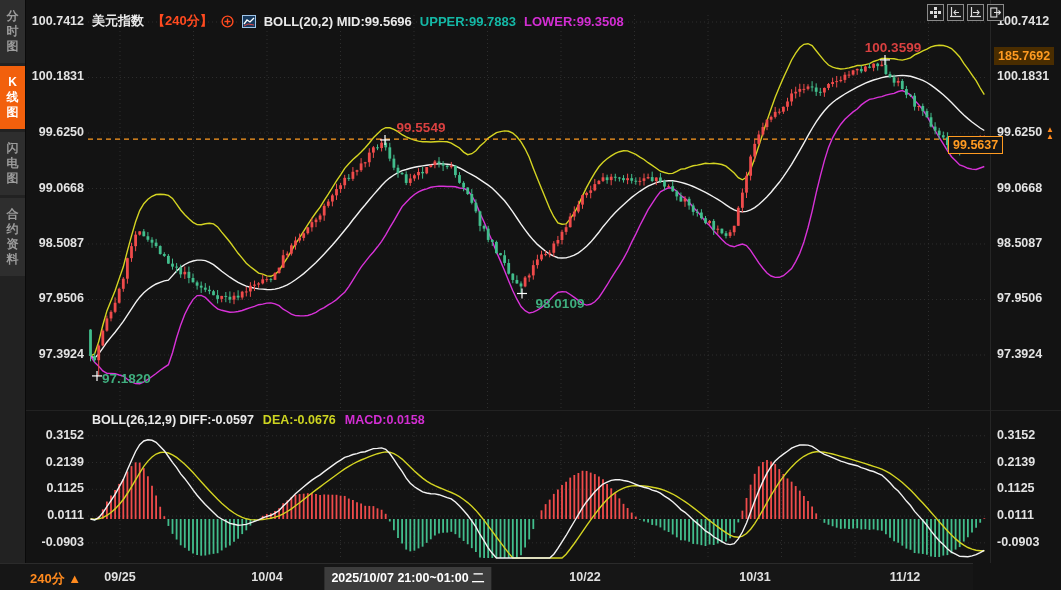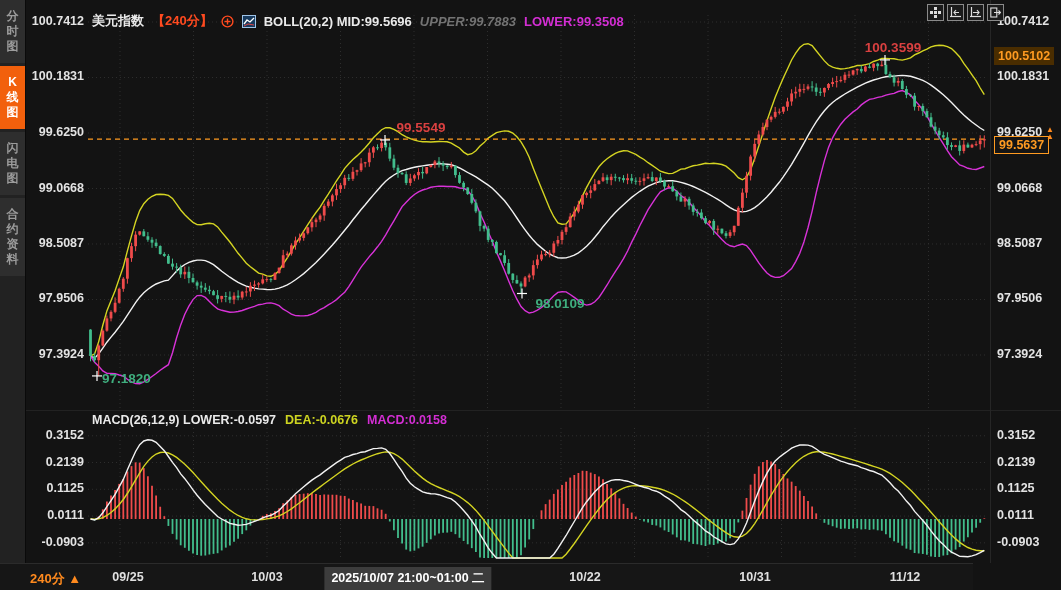--- a/index.html
+++ b/index.html
@@ -8,35 +8,35 @@
   svg#chart{position:absolute;left:0;top:0;}
   
   .sidebar{position:absolute;left:0;top:0;width:25px;height:563px;background:#222;z-index:6;border-right:1px solid #0a0a0a;}
   .side-tab{width:25px;padding:9px 0;text-align:center;color:#9c9c9c;font:700 12px "Liberation Sans",sans-serif;
             line-height:15px;white-space:pre-line;background:#2e2e2e;margin-bottom:3px;cursor:pointer;}
   .side-tab.active{background:#f2600c;color:#fff;}
   
   .titlebar{position:absolute;left:92px;top:4px;z-index:5;display:flex;align-items:center;gap:8px;
             font:700 13px "Liberation Sans",sans-serif;white-space:nowrap;margin-top:8px;}
   .t-symbol{color:#eaeaea;} .t-period{color:#ff4a1f;}
-  .t-mid{color:#eaeaea;} .t-upper{color:#737373;font-style:italic;} .t-lower{color:#d32ed3;}
+  .t-mid{color:#eaeaea;} .t-upper{color:#14b8a6;} .t-lower{color:#d32ed3;}
   .macdbar{position:absolute;left:92px;top:413px;z-index:5;display:flex;gap:9px;
            font:700 12.5px "Liberation Sans",sans-serif;white-space:nowrap;}
   .m-main{color:#eaeaea;} .m-dea{color:#cdd421;} .m-macd{color:#d32ed3;}
   
   .toolbar{position:absolute;left:927px;top:4px;z-index:7;display:flex;gap:3px;}
   .tool-btn{width:15px;height:15px;border:1px solid #8a8a8a;background:#1b1b1b;display:flex;
             align-items:center;justify-content:center;cursor:pointer;}
   
   .tick{position:absolute;font:700 12.5px "Liberation Sans",sans-serif;color:#e3e3e3;z-index:4;}
   .tick.l{left:20px;width:64px;text-align:right;}
   .tick.r{left:997px;width:62px;text-align:left;}
   .tag-alert{position:absolute;left:994px;top:47px;z-index:5;background:#4a2d00;color:#ff9b21;
              font:700 12.5px "Liberation Sans",sans-serif;padding:2px 4px 2px 4px;}
-  .tag-last{position:absolute;left:994px;top:136px;z-index:5;background:#151515;color:#ff9b21;
+  .tag-last{position:absolute;left:948px;top:136px;z-index:5;background:#151515;color:#ff9b21;
             border:1px solid #ff9b21;font:700 12.5px "Liberation Sans",sans-serif;padding:1px 4px;}
   .jump-latest{position:absolute;left:1046px;top:126px;z-index:5;color:#ff8a1e;font-size:8px;
                line-height:7px;text-align:center;cursor:pointer;}
   
   .timebar{position:absolute;left:0;top:563px;width:973px;height:27px;background:#161616;
            border-top:1px solid #2b2b2b;z-index:8;}
   .tb-period{position:absolute;left:30px;top:6px;color:#ff8a1e;font:700 13px "Liberation Sans",sans-serif;cursor:pointer;}
   .tb-tick{position:absolute;top:6px;transform:translateX(-50%);color:#e0e0e0;
            font:700 12.5px "Liberation Sans",sans-serif;}
   .tb-highlight{position:absolute;top:3px;transform:translateX(-50%);background:#3c3c3c;color:#fff;
@@ -813,21 +813,21 @@
           <polyline points="2,9 5,5 8,7 12,3" fill="none" stroke="#ffffff" stroke-width="1.3"></polyline>
           <polyline points="2,11 6,9 12,10" fill="none" stroke="#e04747" stroke-width="1"></polyline>
         </svg>
     </span>
     <span class="t-mid"><span>BOLL(20,2)</span> <span>MID:99.5696</span></span>
     <span class="t-upper">UPPER:99.7883</span>
     <span class="t-lower">LOWER:99.3508</span>
   </div>
 
   <div class="macdbar">
-    <span class="m-main">MACD(26,12,9) LOWER:-0.0597</span>
+    <span class="m-main">BOLL(26,12,9) DIFF:-0.0597</span>
     <span class="m-dea">DEA:-0.0676</span>
     <span class="m-macd">MACD:0.0158</span>
   </div>
 
   <div class="toolbar">
     <div class="tool-btn">
       <svg width="11" height="11" viewBox="0 0 11 11">
           <rect x="4" y="0" width="3" height="3" fill="#ddd"></rect>
           <rect x="4" y="4" width="3" height="3" fill="#ddd"></rect>
           <rect x="4" y="8" width="3" height="3" fill="#ddd"></rect>
@@ -877,23 +877,23 @@
       <div class="tick l" style="top: 454.53px;">0.2139</div>
       <div class="tick r" style="top: 454.53px;">0.2139</div>
       <div class="tick l" style="top: 481.3px;">0.1125</div>
       <div class="tick r" style="top: 481.3px;">0.1125</div>
       <div class="tick l" style="top: 508.07px;">0.0111</div>
       <div class="tick r" style="top: 508.07px;">0.0111</div>
       <div class="tick l" style="top: 534.839px;">-0.0903</div>
       <div class="tick r" style="top: 534.839px;">-0.0903</div>
     </div>
 
-  <div class="tag-alert">100.5102</div>
+  <div class="tag-alert">185.7692</div>
   <div class="tag-last">99.5637</div>
   <div class="jump-latest">▲<br>▲</div>
 
   <div class="timebar">
     <span class="tb-period">240分 ▲</span>
-    <span id="tb-ticks"><span class="tb-tick" style="left: 128px;">09/25</span><span class="tb-tick" style="left: 267px;">10/03</span><span class="tb-tick" style="left: 585px;">10/22</span><span class="tb-tick" style="left: 755px;">10/31</span><span class="tb-tick" style="left: 905px;">11/12</span></span>
+    <span id="tb-ticks"><span class="tb-tick" style="left: 120px;">09/25</span><span class="tb-tick" style="left: 267px;">10/04</span><span class="tb-tick" style="left: 585px;">10/22</span><span class="tb-tick" style="left: 755px;">10/31</span><span class="tb-tick" style="left: 905px;">11/12</span></span>
     <span class="tb-highlight" id="tb-highlight" style="left: 408px;">2025/10/07 21:00~01:00 二</span>
   </div>
 
 </div>
 
 </body></html>

